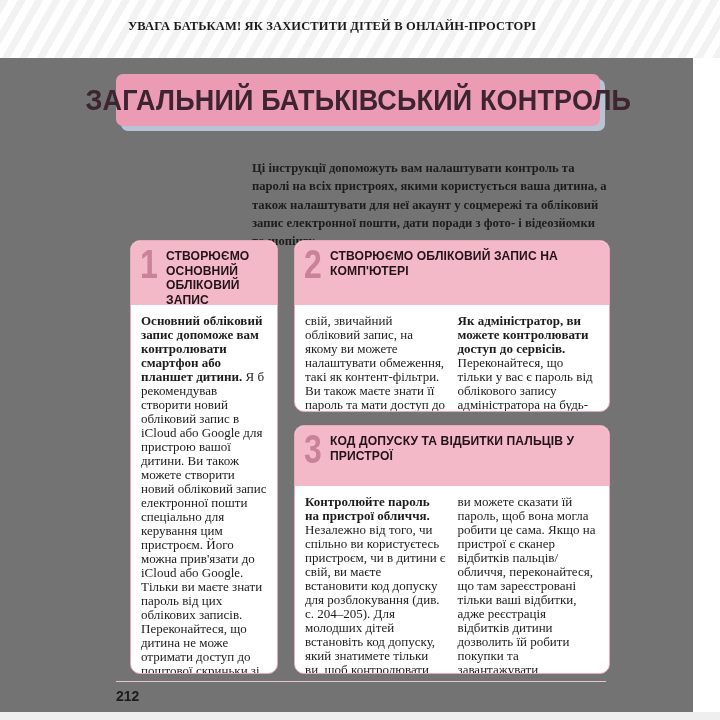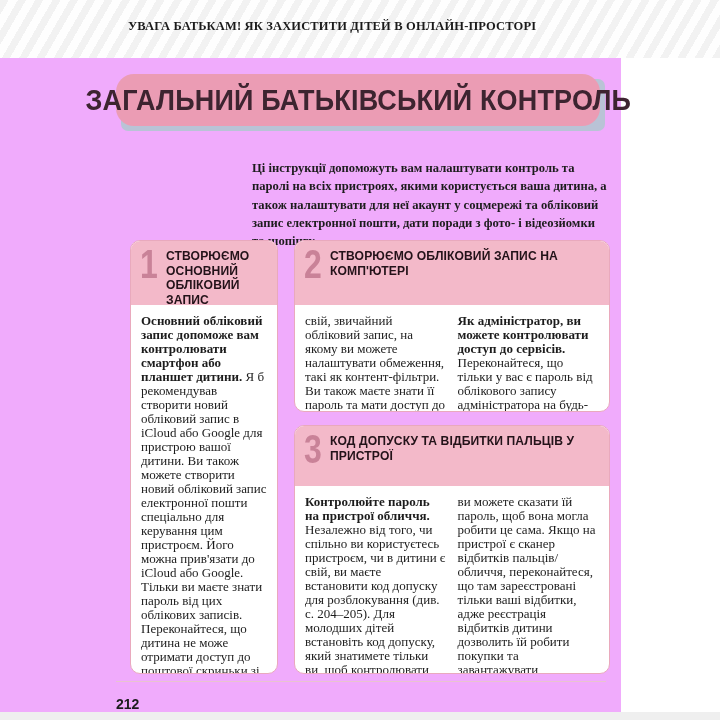--- a/index.html
+++ b/index.html
@@ -12,23 +12,23 @@
     background: #ffffff;
     font-family: "Liberation Serif", serif;
     overflow: hidden;
     position: relative;
   }
 
   
   .page {
     position: absolute;
     left: 0; top: 0;
-    width: 621px;
+    width: 693px;
     height: 720px;
-    background: #f0abfc;
+    background: #737373;
   }
 
   
   .runhead-band {
     position: absolute;
     left: 0; top: 0;
     width: 720px;
     height: 58px;
     background: #f2f2f2;
     overflow: hidden;
@@ -67,21 +67,21 @@
     background: #b9c3d6;
     border-radius: 7px;
   }
   .title-banner {
     position: absolute;
     left: 116px;
     top: 74px;
     width: 484px;
     height: 52px;
     background: #eb9cb4;
-    border-radius: 18px;
+    border-radius: 7px;
     display: flex;
     align-items: center;
     justify-content: center;
   }
   .title-text {
     font-family: "Liberation Sans Narrow", "Liberation Sans", sans-serif;
     font-weight: bold;
     font-size: 29px;
     letter-spacing: 0.2px;
     color: #3d2430;
@@ -178,21 +178,20 @@
     background: #e9c3cf;
   }
   .folio {
     position: absolute;
     left: 116px;
     top: 688px;
     font-family: "Liberation Sans", sans-serif;
     font-weight: bold;
     font-size: 14px;
     color: #1c1c1c;
-    margin-top: 8px;
   }
   .edge-band {
     position: absolute;
     left: 0;
     top: 712px;
     width: 720px;
     height: 8px;
     background: #efefef;
   }
 </style>

